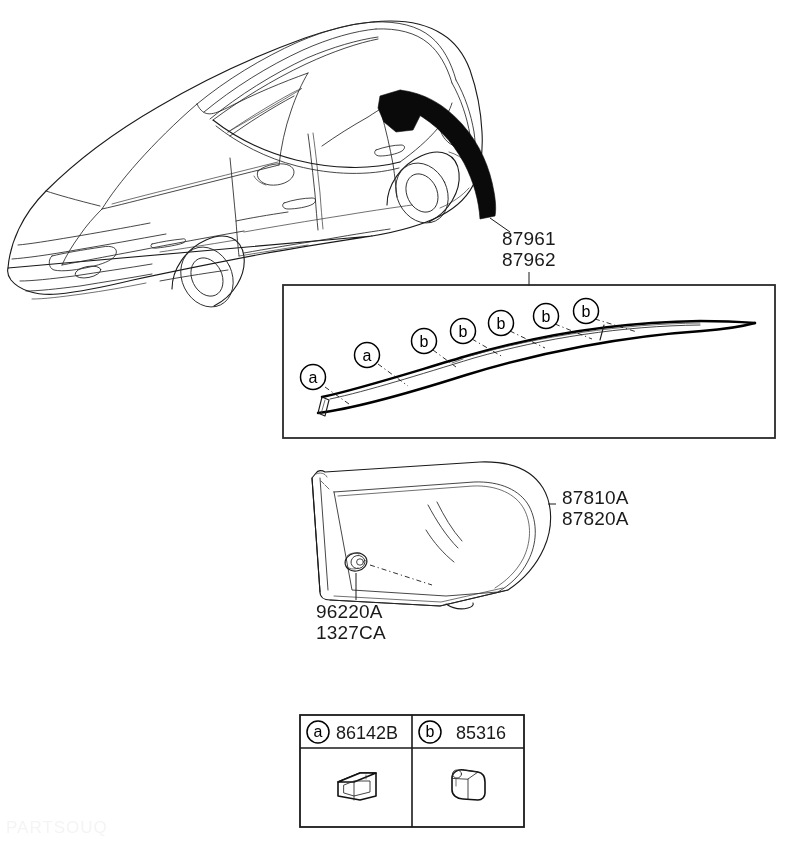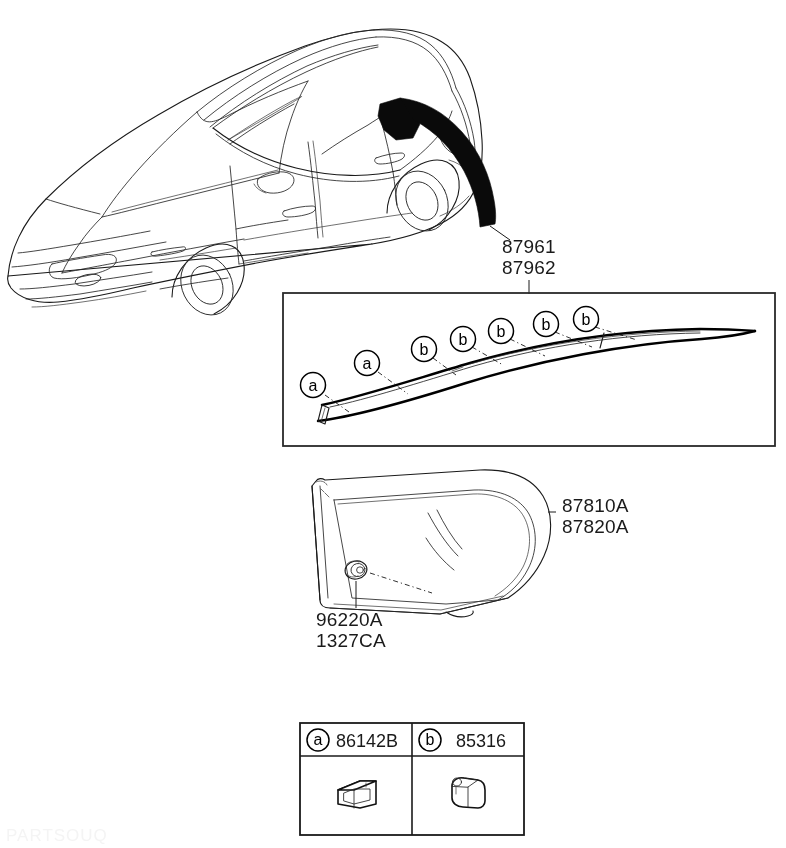--- a/index.html
+++ b/index.html
@@ -12,21 +12,21 @@
   body {
     width: 786px;
     height: 848px;
     position: relative;
     overflow: hidden;
     font-family: "Liberation Sans", sans-serif;
     color: #1a1a1a;
   }
   #diagram-root {
     position: absolute;
-    left: 0; top: 8px;
+    left: 0; top: 0;
     width: 786px;
     height: 652px;
     border-radius: 8px;
   }
   #diagram-svg {
     display: block;
     width: 786px;
     height: 848px;
   }
   .partnum {

